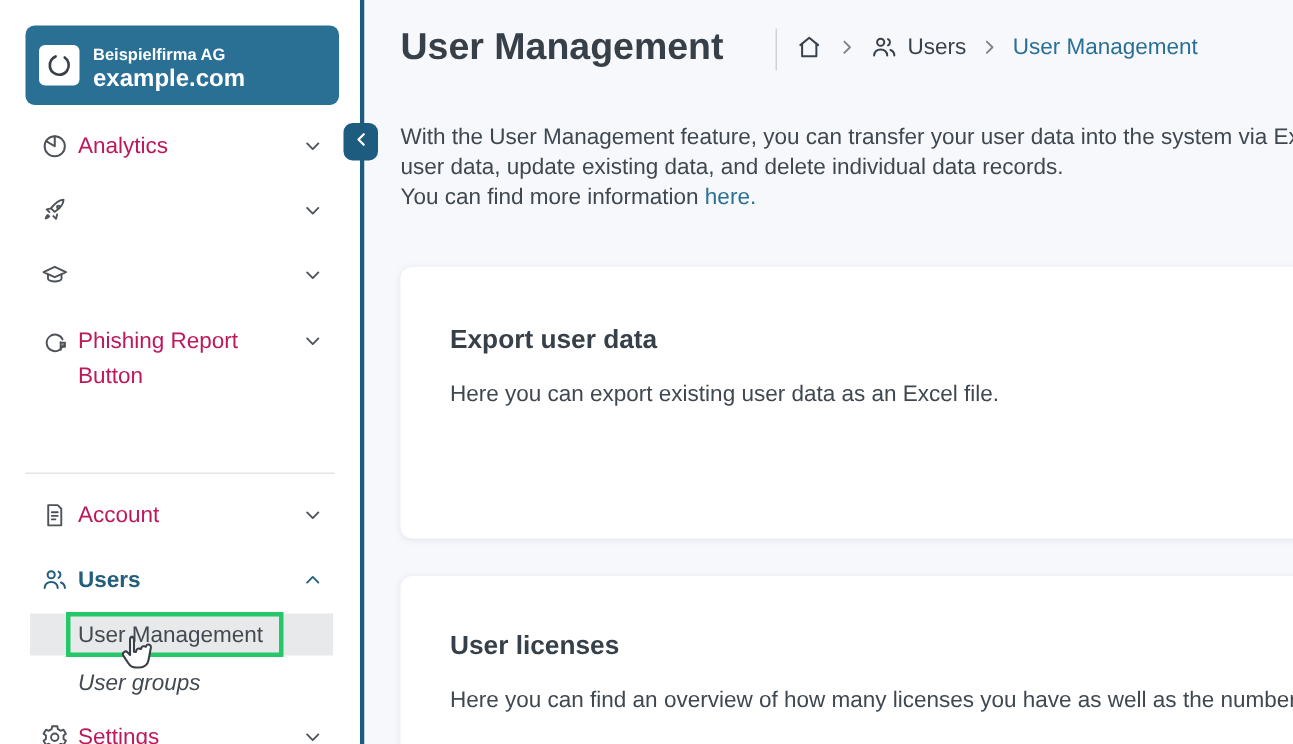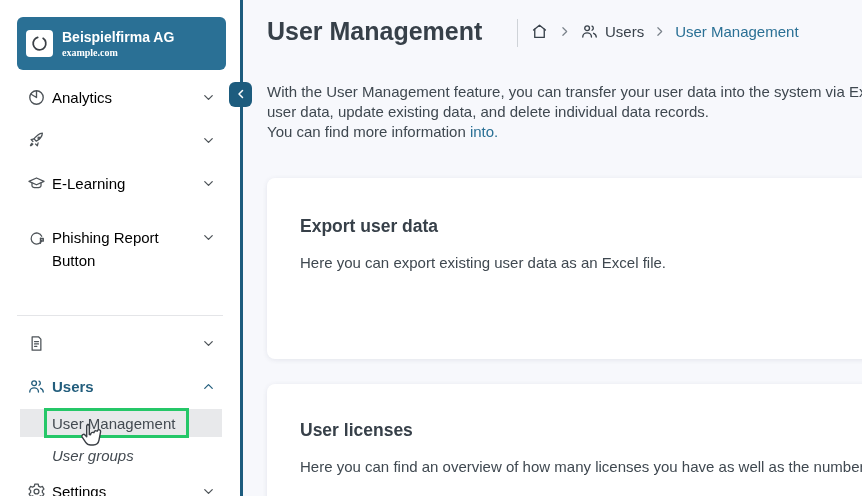--- a/index.html
+++ b/index.html
@@ -12,24 +12,24 @@
   .side-border { position:absolute; left:240px; top:0; width:3px; height:496px; background:#1d5c7e; }
   .collapse-btn { position:absolute; left:229px; top:82px; width:23px; height:25px; background:#1d5c7e;
                   border-radius:6px; display:flex; align-items:center; justify-content:center; z-index:6; cursor:pointer; }
   .collapse-btn svg { width:12px; height:12px; stroke:#ffffff; }
 
   .company-card { position:absolute; left:17px; top:17px; width:209px; height:53px; background:#2a7095;
                   border-radius:6px; display:flex; align-items:center; padding-left:9px; cursor:pointer; }
   .company-logo { width:27px; height:27px; background:#ffffff; border-radius:4px; display:flex; align-items:center; justify-content:center; }
   .company-logo svg { width:19px; height:19px; }
   .company-text { margin-left:9px; color:#ffffff; }
-  .company-name { font-size:14px; font-weight:600; line-height:17px; }
-  .company-domain { font-size:10px; font-weight:700; line-height:13px;font-family:Liberation Serif, serif; }
-
-  .nav-item { position:absolute; left:0; width:240px; height:26px; display:flex; align-items:center; cursor:pointer; color:#000000; }
+  .company-name { font-size:11px; font-weight:600; line-height:17px; }
+  .company-domain { font-size:16px; font-weight:700; line-height:13px; }
+
+  .nav-item { position:absolute; left:0; width:240px; height:26px; display:flex; align-items:center; cursor:pointer; color:#be185d; }
   .nav-icon { position:absolute; left:27px; width:19px; height:19px; display:flex; }
   .nav-icon svg { width:19px; height:19px; stroke:#4d5358; }
   .nav-label { position:absolute; left:52px; font-size:15px; line-height:23px; width:142px; }
   .nav-chevron { position:absolute; left:201px; width:15px; height:15px; }
   .nav-chevron svg { width:15px; height:15px; stroke:#4d5358; }
   .nav-item.two-line { height:49px; align-items:flex-start; }
   .nav-item.two-line .nav-icon { top:3px; }
   .nav-item.two-line .nav-chevron { top:4px; }
 
   .nav-item.active { color:#235e7d; font-weight:700; }
@@ -122,29 +122,28 @@
       </span>
     </div>
 
     <div class="nav-item" style="top:170px">
       <span class="nav-icon">
         <svg viewBox="0 0 24 24" stroke-width="1.6">
           <path d="M2.5 9.3L12 5l9.5 4.3L12 13.6z"></path>
           <path d="M6.3 11.3v3.6c0 1.3 2.6 2.4 5.7 2.4s5.7-1.1 5.7-2.4v-3.6"></path>
         </svg>
       </span>
-      <span class="nav-label">E-Learning</span>
-      <span class="nav-chevron">
-        <svg viewBox="0 0 24 24" stroke-width="2">
-            <polyline points="6 9 12 15 18 9"></polyline>
-          </svg>
-      </span>
-    </div>
-
-    <div class="nav-item two-line" style="top:226px">
+      <span class="nav-chevron">
+        <svg viewBox="0 0 24 24" stroke-width="2">
+            <polyline points="6 9 12 15 18 9"></polyline>
+          </svg>
+      </span>
+    </div>
+
+    <div class="nav-item two-line" style="top:216px">
       <span class="nav-icon">
         <svg viewBox="0 0 24 24" stroke-width="1.6">
           <path d="M18.6 9.2a7 7 0 1 0 .4 4.6"></path>
           <path d="M17 11.5v6.5"></path>
           <path d="M17 12h3.6v3.4H17"></path>
         </svg>
       </span>
       <span class="nav-label">Phishing Report Button</span>
       <span class="nav-chevron">
         <svg viewBox="0 0 24 24" stroke-width="2">
@@ -156,20 +155,21 @@
 
     <div class="side-divider"></div>
 
     <div class="nav-item" style="top:330px">
       <span class="nav-icon">
         <svg viewBox="0 0 24 24" stroke-width="1.6">
           <path d="M6.5 3.5h8l3 3v14h-11z"></path>
           <path d="M9.5 9.5h5M9.5 12.5h5M9.5 15.5h3"></path>
         </svg>
       </span>
+      <span class="nav-label">Account</span>
       <span class="nav-chevron">
         <svg viewBox="0 0 24 24" stroke-width="2">
             <polyline points="6 9 12 15 18 9"></polyline>
           </svg>
       </span>
     </div>
 
     <div class="nav-item active" style="top:373px">
       <span class="nav-icon">
         <svg viewBox="0 0 24 24" stroke-width="1.7">
@@ -258,21 +258,21 @@
         <svg viewBox="0 0 24 24" stroke-width="2.2">
             <polyline points="9 5 16 12 9 19"></polyline>
           </svg>
       </span>
       <span class="bc-current">User Management</span>
     </div>
 
     <div class="intro">
       <div>With the User Management feature, you can transfer your user data into the system via Excel import. You can create new</div>
       <div>user data, update existing data, and delete individual data records.</div>
-      <div><span>You can find more information </span><a href="#">into.</a></div>
+      <div><span>You can find more information </span><a href="#">here.</a></div>
     </div>
 
     <div class="card card-1">
       <h2>Export user data</h2>
       <p>Here you can export existing user data as an Excel file.</p>
     </div>
 
     <div class="card card-2">
       <h2>User licenses</h2>
       <p>Here you can find an overview of how many licenses you have as well as the number of licenses currently in use.</p>

